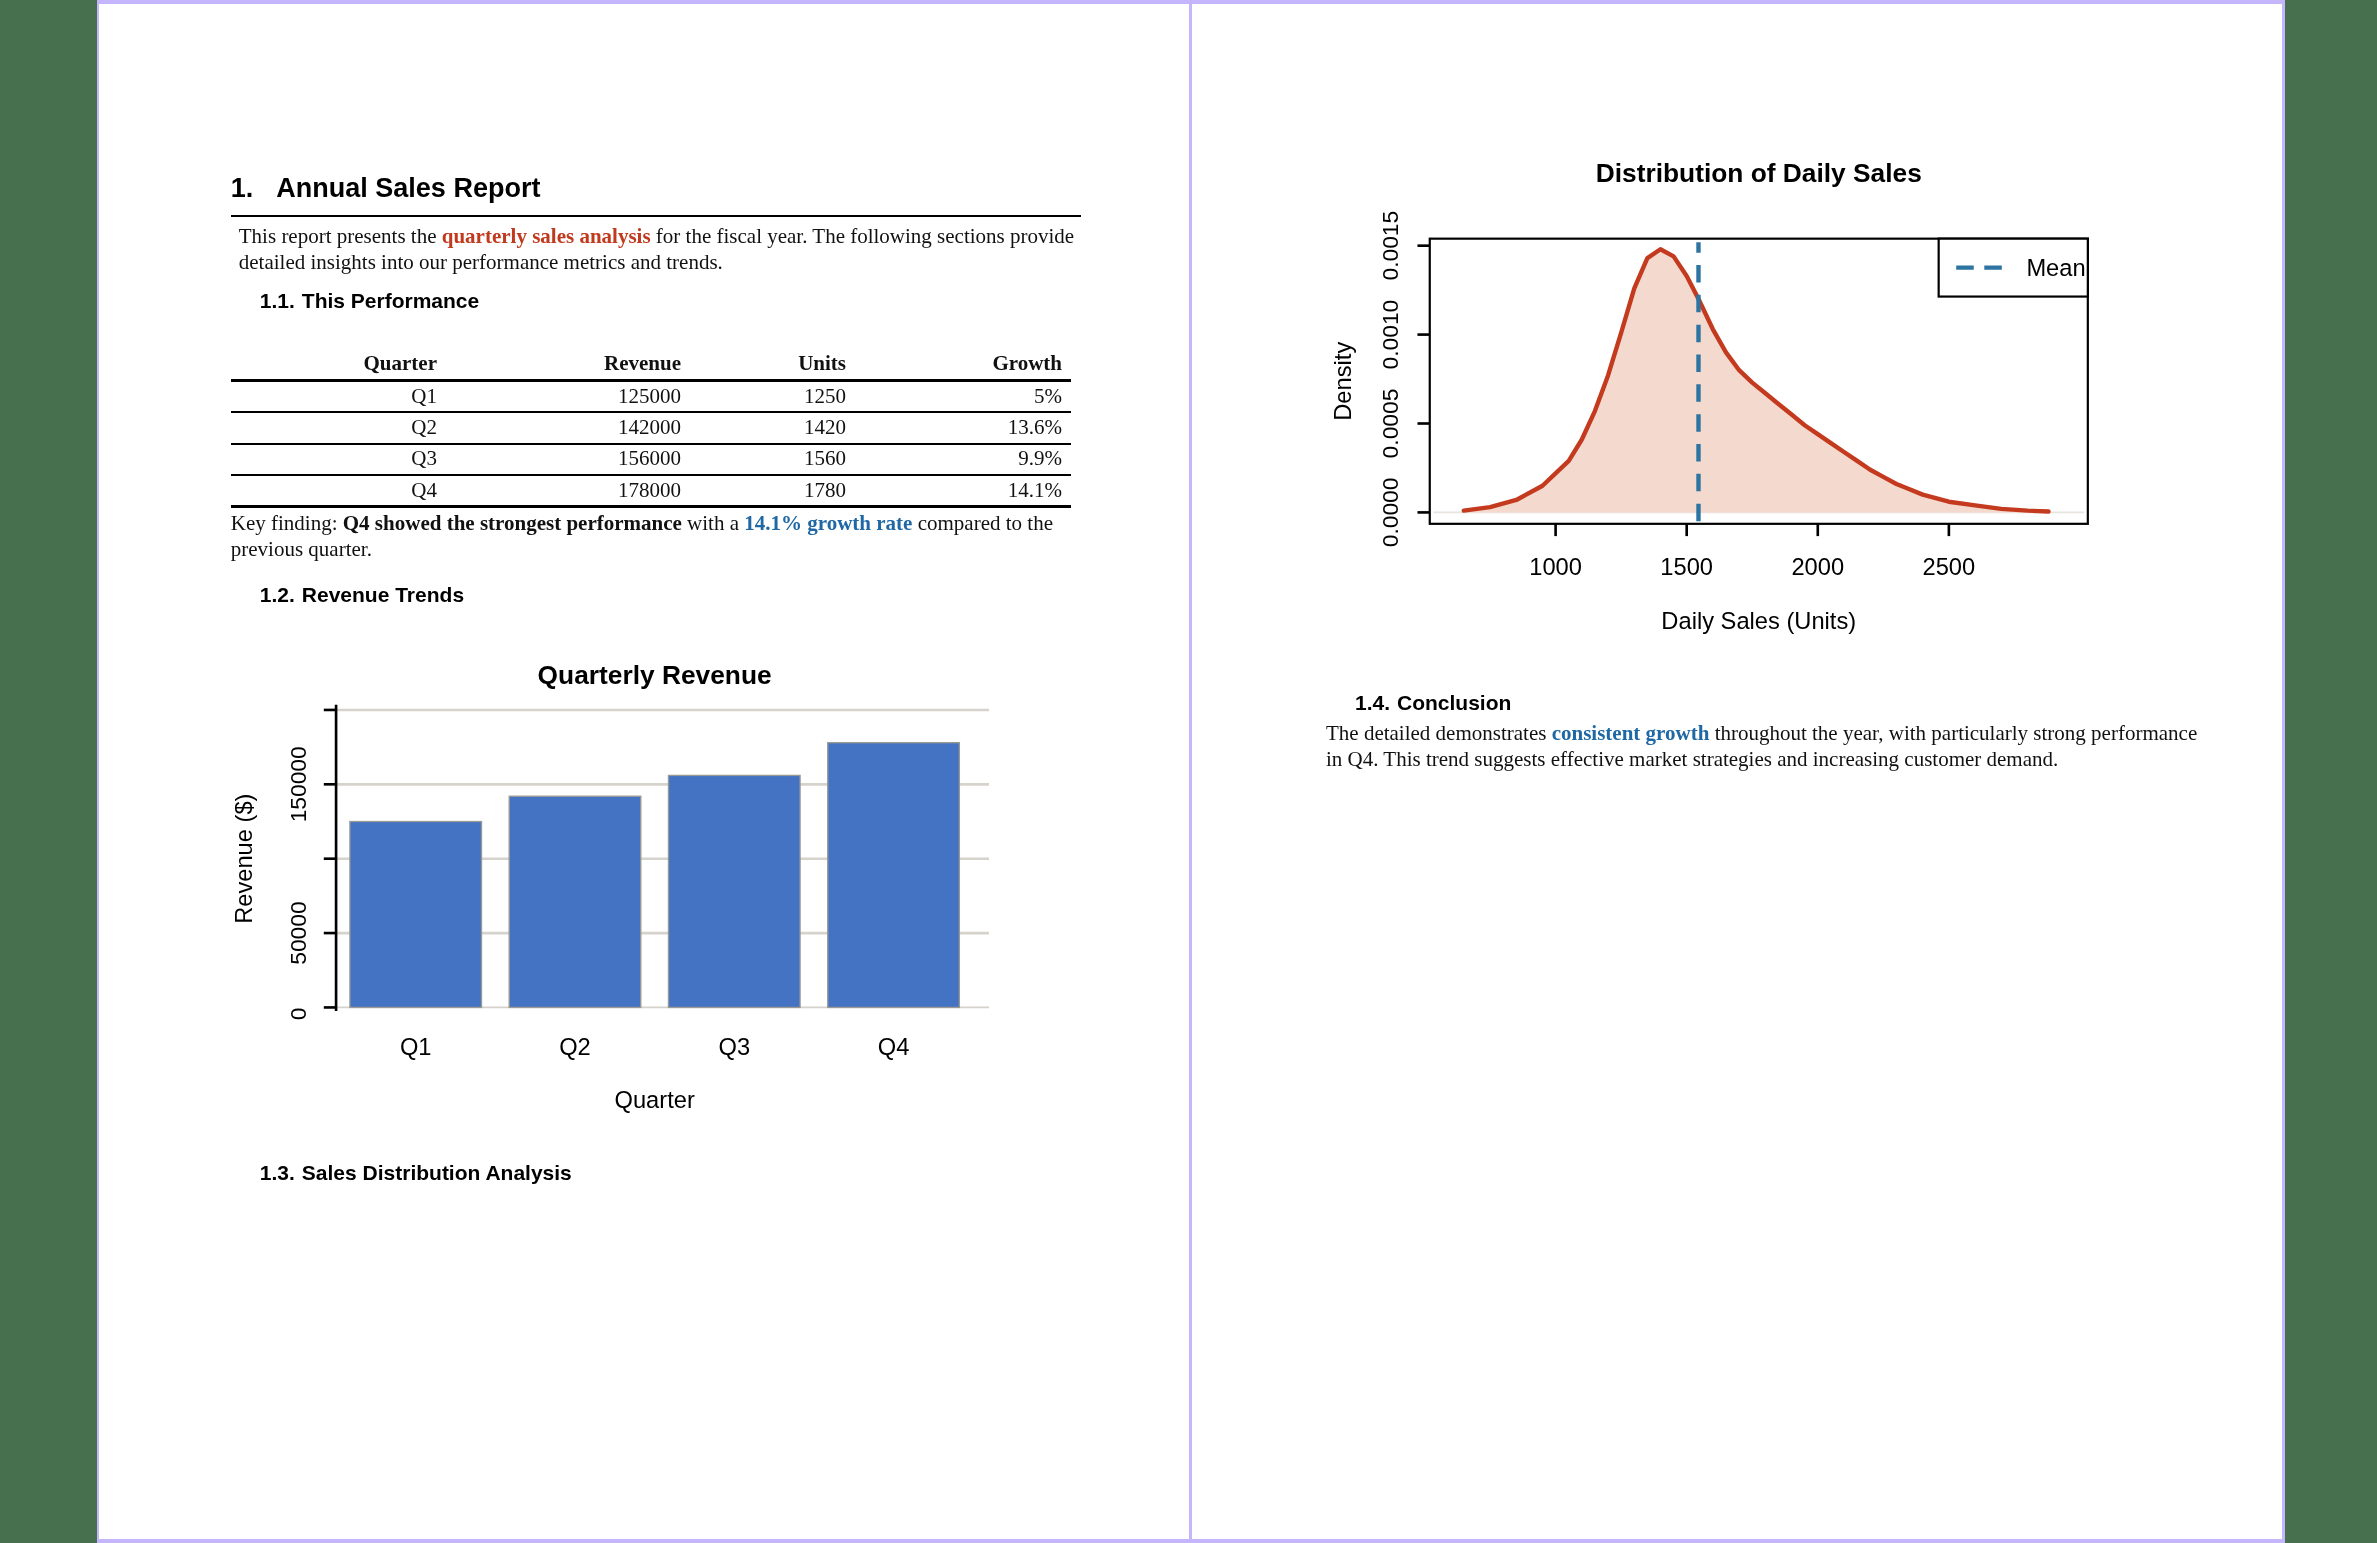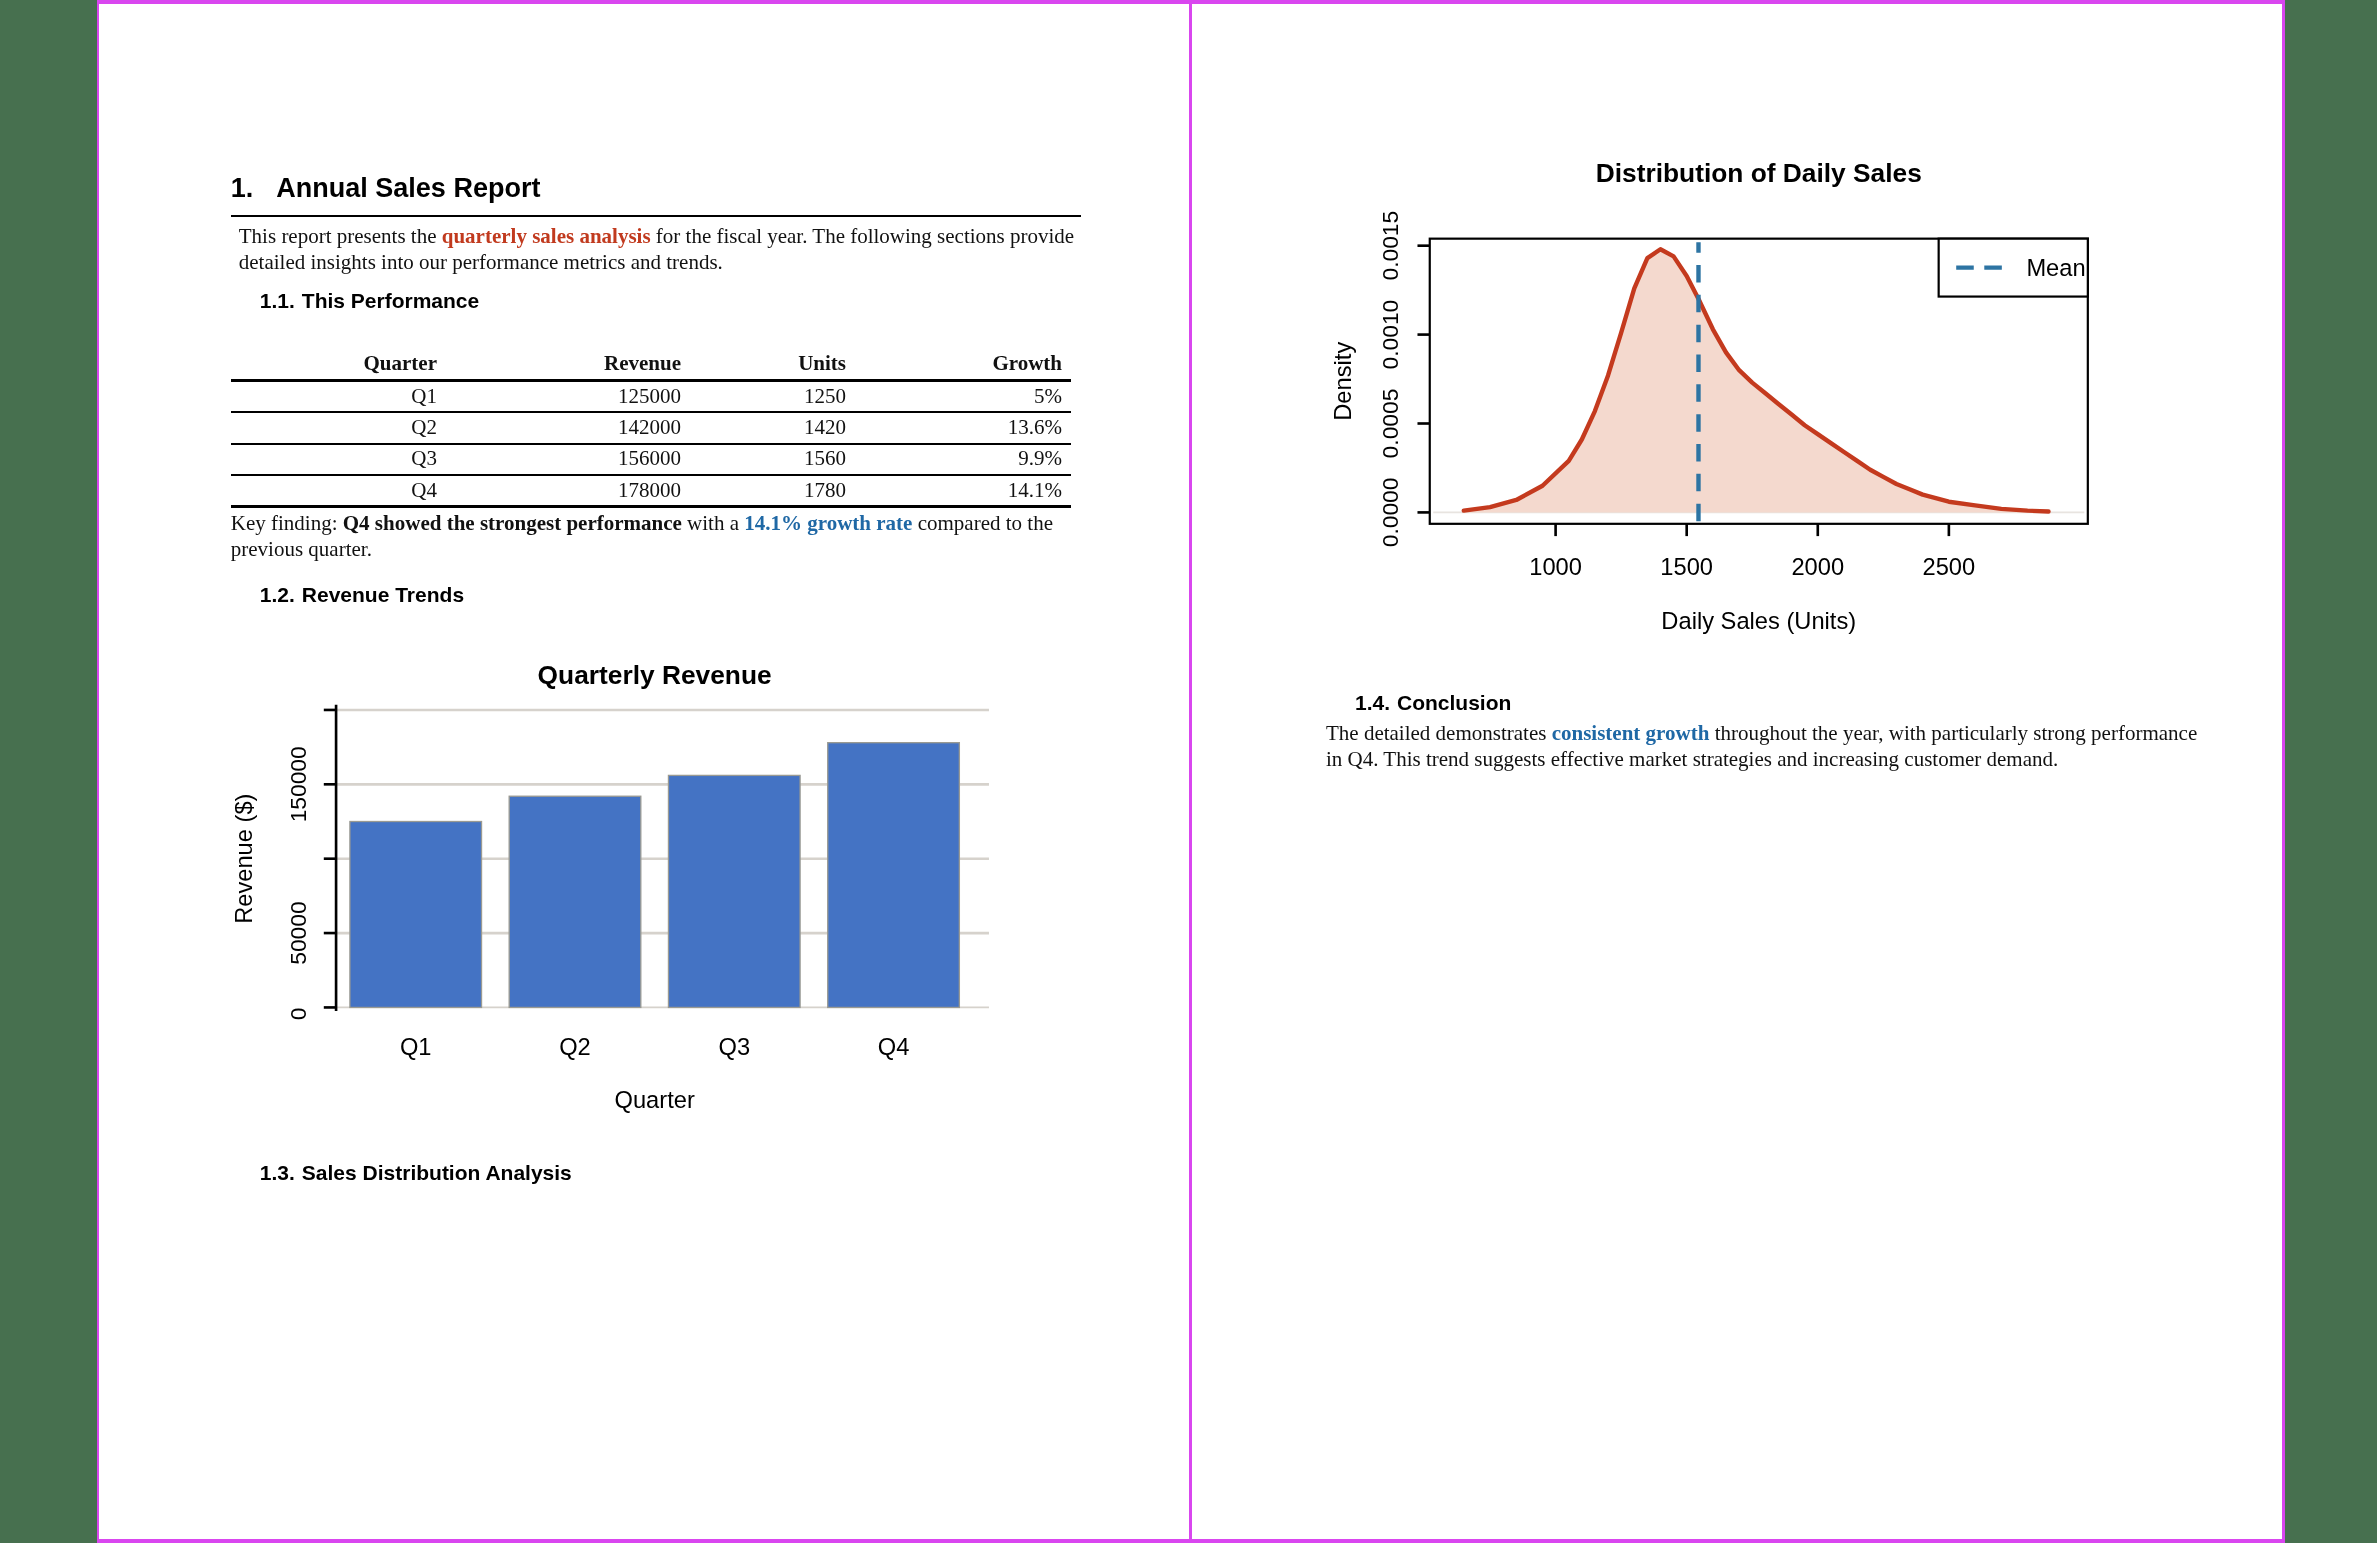--- a/index.html
+++ b/index.html
@@ -5,21 +5,21 @@
   html,body{margin:0;padding:0;}
   body{
     width:2377px;height:1543px;
     background:#47704F;
     font-family:"Liberation Serif", serif;
     position:relative;
     overflow:hidden;
   }
   #viewer{
     position:absolute;left:97px;top:0;width:2188px;height:1543px;
-    background:#d946ef;
+    background:#c4b5fd;
   }
   .page{
     position:absolute;top:3.5px;height:1535px;width:1090px;
     background:#ffffff;
   }
   #page-left{left:1.8px;}
   #page-right{left:1095px;width:1090px;}
   .abs{position:absolute;}
   .h1{
     font-family:"Liberation Sans", sans-serif;

